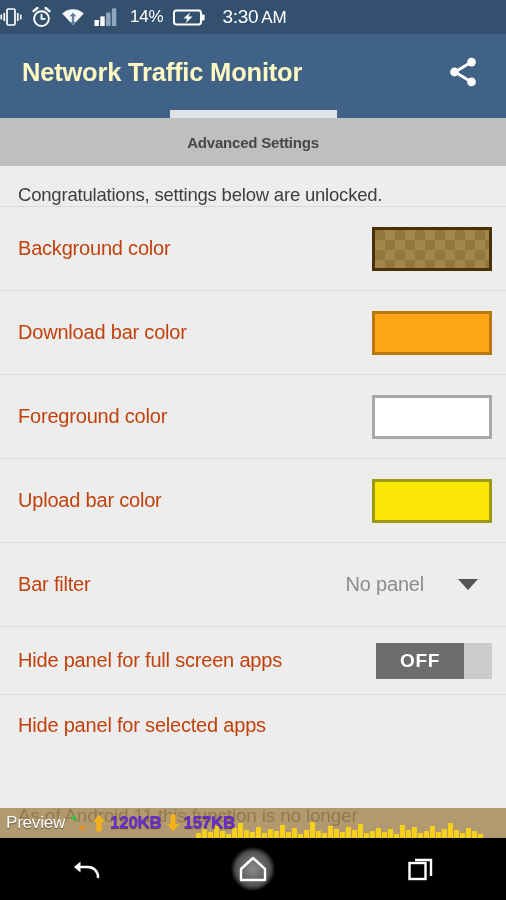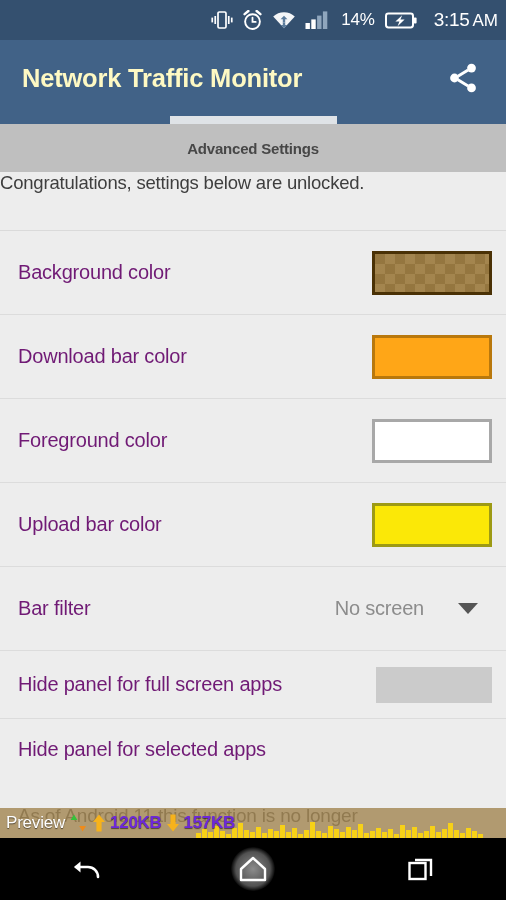--- a/index.html
+++ b/index.html
@@ -7,22 +7,22 @@
   body{
     font-family:"Liberation Sans", sans-serif;
     background:#ededed;
     overflow:hidden;
     -webkit-font-smoothing:antialiased;
   }
   #phone{ position:relative; width:506px; height:900px; overflow:hidden; background:#ededed; }
 
   
   .statusbar{
-    height:40px; background:#34506f; display:flex; align-items:center;
-    justify-content:flex-end; padding:0 8px 0 0; gap:0px;
+    height:34px; background:#34506f; display:flex; align-items:center;
+    padding:0 8px 0 0; gap:0px;
   }
   .sb-icons{ display:flex; align-items:center; gap:9px; }
   .sb-ico{ display:block; }
   .sb-batt-pct{
     color:#ffffff; font-size:17px; font-weight:400; letter-spacing:-0.2px;
     margin-left:3px; margin-right:1px;
   }
   .sb-time{
     color:#ffffff; font-size:19px; font-weight:400; margin-left:8px; letter-spacing:-0.3px;
   }
@@ -52,34 +52,34 @@
   .section-head{
     height:48px; background:#bfbfbf; display:flex; align-items:center;
     justify-content:center;
   }
   .section-head-text{
     font-size:15px; font-weight:700; color:#474747; letter-spacing:-0.2px;
   }
 
   
   .notice{
-    height:59px; background:#ededed; display:flex; align-items:flex-start;
-    border-bottom:1px solid #dadada;
+    height:41px; background:#ededed; display:flex; align-items:flex-end;
+    padding-left:18px; border-bottom:1px solid #dadada;
   }
   .notice-text{ font-size:18.5px; color:#3e3e3e; letter-spacing:-0.2px; }
 
   
   .list{ background:#ededed; }
   .row{
     position:relative; display:flex; align-items:center;
     padding:0 14px 0 18px; border-bottom:1px solid #dcdcdc;
     background:#ededed;
   }
   .row-label{
-    font-size:20px; color:#701a75; letter-spacing:-0.2px; flex:1; white-space:nowrap;
+    font-size:20px; color:#c2410c; letter-spacing:-0.2px; flex:1; white-space:nowrap;
   }
   .row-color{ height:84px; }
   .row-filter{ height:84px; }
   .row-switch{ height:68px; }
   .row-plain{ height:60px; border-bottom:none; }
 
   .swatch{
     width:120px; height:44px; border:3px solid #8a6a16; flex:none;
   }
   .swatch-bg{
@@ -193,21 +193,21 @@
       </svg>
 
       <span class="sb-batt-pct">14%</span>
 
       <svg class="sb-ico" width="32" height="19" viewBox="0 0 32 19">
         <rect x="1" y="2.5" width="27" height="14" rx="2.4" fill="none" stroke="#ffffff" stroke-width="2"></rect>
         <rect x="28.6" y="6.6" width="3" height="5.8" rx="1" fill="#ffffff"></rect>
         <path d="M17.2 4.2 L10.4 10.6 h4 L12.6 15.2 L19.6 8.6 h-4.2 Z" fill="#ffffff"></path>
       </svg>
 
-      <span class="sb-time"><span>3:15</span><span class="sb-ampm">AM</span></span>
+      <span class="sb-time"><span>3:30</span><span class="sb-ampm">AM</span></span>
     </div>
   </div>
 
   <div class="appbar">
     <div class="appbar-title">Network Traffic Monitor</div>
     <div class="share-btn">
       <svg width="34" height="34" viewBox="0 0 24 24">
         <circle cx="18" cy="5" r="3.1" fill="#ffffff"></circle>
         <circle cx="18" cy="19" r="3.1" fill="#ffffff"></circle>
         <circle cx="6" cy="12" r="3.1" fill="#ffffff"></circle>
@@ -245,27 +245,30 @@
       <span class="swatch swatch-fg"></span>
     </div>
 
     <div class="row row-color">
       <span class="row-label">Upload bar color</span>
       <span class="swatch swatch-ul"></span>
     </div>
 
     <div class="row row-filter">
       <span class="row-label">Bar filter</span>
-      <span class="filter-value">No screen</span>
+      <span class="filter-value">No panel</span>
       <span class="caret"></span>
     </div>
 
     <div class="row row-switch">
       <span class="row-label">Hide panel for full screen apps</span>
       <span class="switch">
+        <span class="switch-thumb">
+          <span class="switch-thumb-label">OFF</span>
+        </span>
         <span class="switch-track-rest"></span>
       </span>
     </div>
 
     <div class="row row-plain">
       <span class="row-label">Hide panel for selected apps</span>
     </div>
 
   </div>
 

